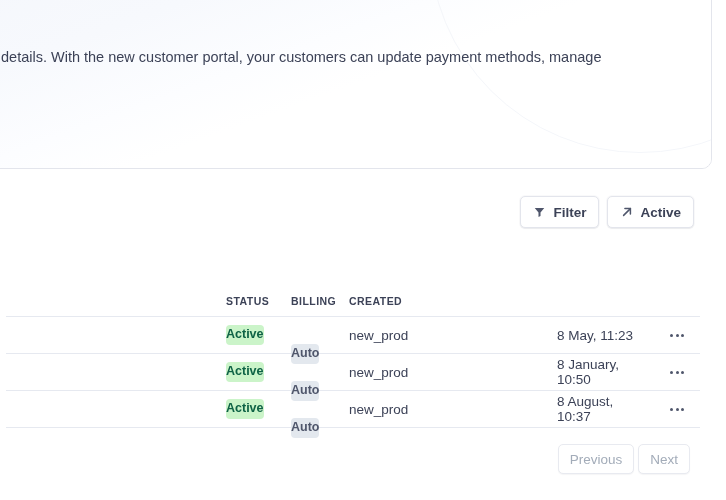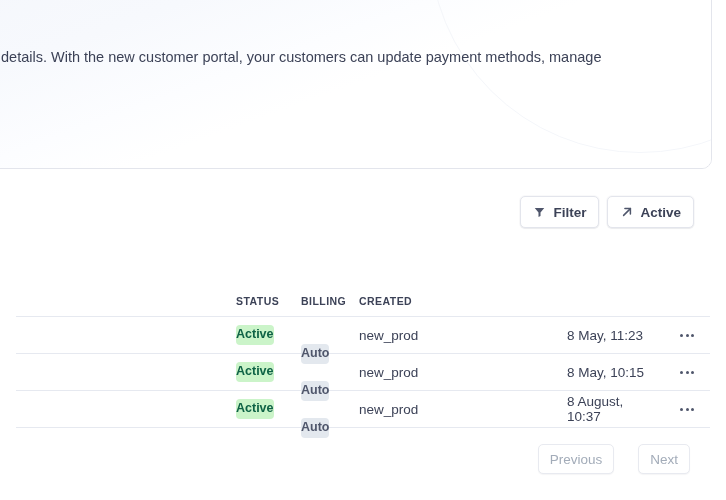--- a/index.html
+++ b/index.html
@@ -114,21 +114,21 @@
     right: -5px;
     bottom: -5px;
     border: 3px solid #ff0000;
     border-radius: 3px;
     pointer-events: none;
   }
 
   
   .table {
     position: absolute;
-    left: 16px;
+    left: 6px;
     top: 286px;
     width: 694px;
     font-size: 13.5px;
   }
   .thead {
     display: flex;
     align-items: center;
     height: 30px;
     padding: 0 0 0 0;
     font-size: 10.5px;
@@ -180,21 +180,21 @@
   }
 
   
   .pagination {
     position: absolute;
     left: 0;
     top: 444px;
     width: 690px;
     display: flex;
     justify-content: flex-end;
-    gap: 24px;
+    gap: 4px;
   }
   .pbtn {
     height: 30px;
     padding: 0 11px;
     background: #ffffff;
     border: 1px solid #e8eaf0;
     border-radius: 5px;
     box-shadow: 0 1px 1px rgba(60,66,87,0.05);
     font-size: 13.5px;
     font-weight: 500;
@@ -271,21 +271,21 @@
 
     <div class="trow">
       <div class="c-spacer"></div>
       <div class="c-status">
         <span class="badge badge-active">Active</span>
       </div>
       <div class="c-billing">
         <span class="badge badge-auto">Auto</span>
       </div>
       <div class="c-product">new_prod</div>
-      <div class="c-created">8 May, 10:15</div>
+      <div class="c-created">8 January, 10:50</div>
       <div class="c-menu">
         <span class="dots">
             <i></i>
             <i></i>
             <i></i>
           </span>
       </div>
     </div>
 
     <div class="trow last">

